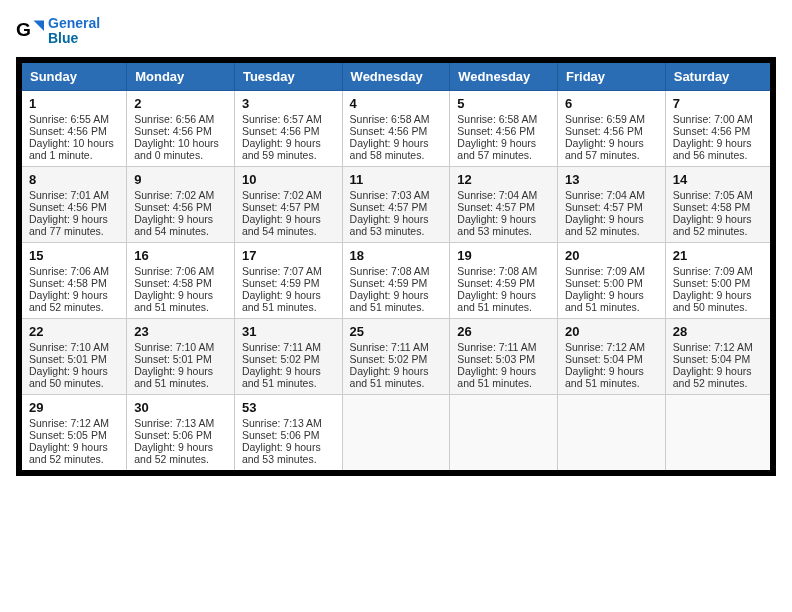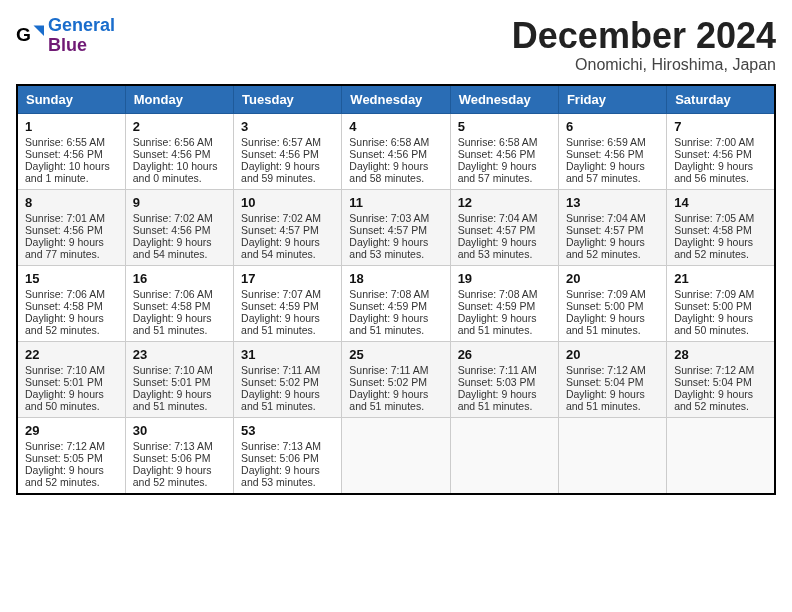--- a/index.html
+++ b/index.html
@@ -15,21 +15,21 @@
       justify-content: space-between;
       align-items: flex-start;
       margin-bottom: 10px;
     }
     .logo {
       display: flex;
       align-items: center;
       gap: 4px;
     }
     .logo-text {
-      font-size: 18px;
+      font-size: 14px;
       font-weight: bold;
       color: #000;
       line-height: 1.1;
     }
     .logo-text span {
       color: #1a6dcc;
     }
     .logo-icon {
       width: 28px;
       height: 28px;
@@ -43,21 +43,21 @@
       color: #222;
       line-height: 1.1;
     }
     .location-title {
       font-size: 16px;
       color: #444;
     }
     .calendar {
       width: 100%;
       border-collapse: collapse;
-      border: 2px solid #000000;
+      border: 6px solid #000000;
       padding-left: 16px;
     }
     .calendar th {
       background: #2a6db5;
       color: #fff;
       text-align: left;
       padding: 6px 8px;
       font-size: 13px;
       font-weight: bold;
       border: 1px solid #1e5a9a;
@@ -90,26 +90,22 @@
 <body>
 
 <div class="header">
   <div class="logo">
     <svg class="logo-icon" viewBox="0 0 32 32">
       <text x="0" y="22" font-size="22" font-weight="bold" fill="#000">G</text>
       <polygon points="20,4 32,4 32,16" fill="#1a6dcc"></polygon>
     </svg>
     <div>
       <div class="logo-text"><span>General</span></div>
-      <div class="logo-text"><span style="color:#701a75">Blue</span></div>
+      <div class="logo-text"><span style="color:#0369a1">Blue</span></div>
     </div>
-  </div>
-  <div class="title-area">
-    <div class="month-title">December 2024</div>
-    <div class="location-title">Onomichi, Hiroshima, Japan</div>
   </div>
 </div>
 
 <table class="calendar">
   <thead>
     <tr>
     <th>Sunday</th>
         <th>Monday</th>
         <th>Tuesday</th>
         <th>Wednesday</th>

